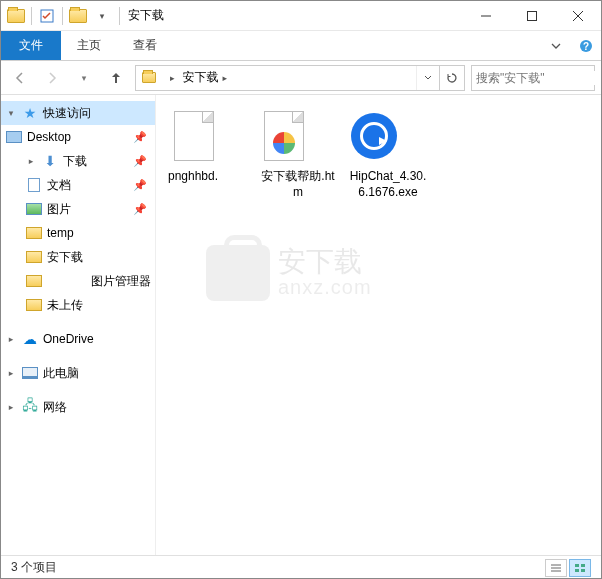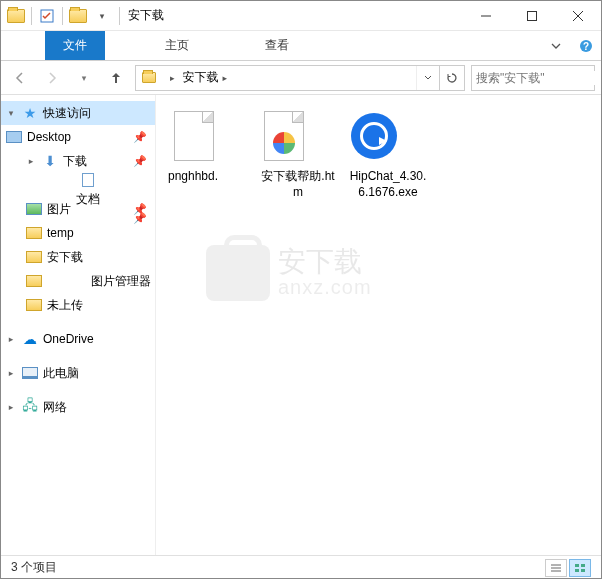--- a/index.html
+++ b/index.html
@@ -9,21 +9,21 @@
 .qat { display: flex; align-items: center; gap: 2px; padding: 0 4px; }
 .qat-icon { width: 22px; height: 22px; display: flex; align-items: center; justify-content: center; }
 .folder-glyph { width: 18px; height: 14px; background: linear-gradient(#ffe9a6,#f7ce5b); border: 1px solid #cfa52c; border-radius: 1px; position: relative; }
 .folder-glyph::before { content: ""; position: absolute; top: -3px; left: 0; width: 8px; height: 3px; background: #f7ce5b; border: 1px solid #cfa52c; border-bottom: none; }
 .sep-v { width: 1px; height: 18px; background: #ccc; margin: 0 2px; }
 .title-text { margin-left: 6px; font-size: 12px; color: #000; }
 .win-controls { margin-left: auto; display: flex; }
 .win-btn { width: 46px; height: 30px; display: flex; align-items: center; justify-content: center; color: #333; }
 
 .ribbon-tabs { height: 30px; display: flex; align-items: stretch; border-bottom: 1px solid #d0d0d0; font-size: 12px; }
-.tab { padding: 0 16px; display: flex; align-items: center; color: #333; margin-left: 44px; }
+.tab { padding: 0 16px; display: flex; align-items: center; color: #333; }
 .tab.file { background: #1979ca; color: #fff; padding: 0 18px; }
 .ribbon-right { margin-left: auto; display: flex; }
 .ribbon-icon { width: 30px; display: flex; align-items: center; justify-content: center; color: #555; }
 
 .nav-bar { height: 34px; display: flex; align-items: center; gap: 6px; padding: 3px 6px; border-bottom: 1px solid #e0e0e0; }
 .nav-btn { width: 26px; height: 26px; display: flex; align-items: center; justify-content: center; color: #777; border-radius: 2px; }
 .nav-btn.enabled { color: #333; }
 .crumb-box { flex: 1; height: 26px; border: 1px solid #ccc; display: flex; align-items: center; background: #fff; }
 .crumb-icon { padding: 0 6px; }
 .crumb-seg { display: flex; align-items: center; font-size: 12px; padding: 0 4px; height: 100%; }
@@ -195,21 +195,21 @@
         </span>
         <span class="label">Desktop</span>
         <span class="pin">📌</span>
     </div>
     <div class="nav-item" style="padding-left:24px;">
       <span class="chev">▸</span>
         <span class="ico ico-down">⬇</span>
         <span class="label">下载</span>
         <span class="pin">📌</span>
     </div>
-    <div class="nav-item" style="padding-left:24px;flex-direction:column;">
+    <div class="nav-item" style="padding-left:24px;">
       <span class="ico">
           <span class="ico-doc"></span>
         </span>
         <span class="label">文档</span>
         <span class="pin">📌</span>
     </div>
     <div class="nav-item" style="padding-left:24px;">
       <span class="ico">
           <span class="ico-pic"></span>
         </span>

